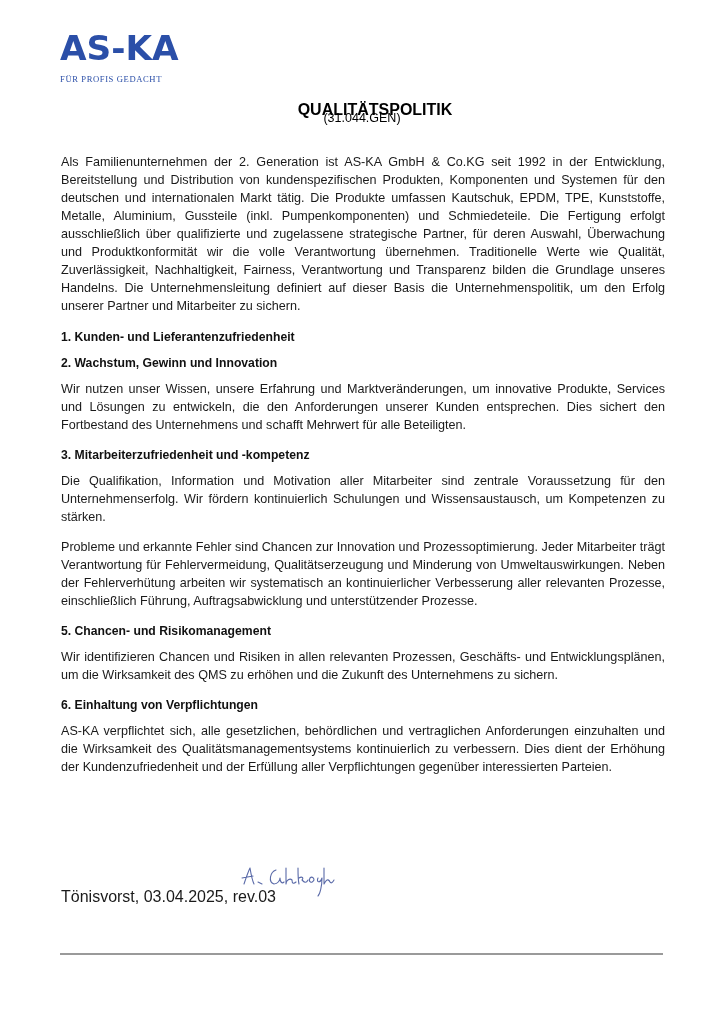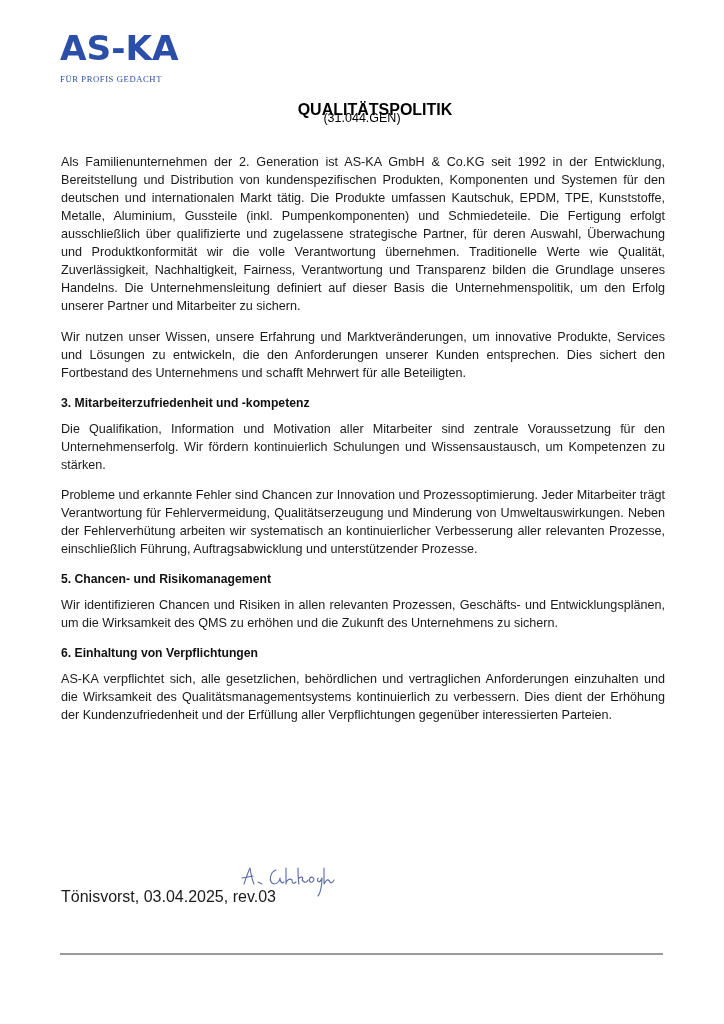--- a/index.html
+++ b/index.html
@@ -56,22 +56,24 @@
   <span class="logo-sub">FÜR PROFIS GEDACHT</span>
 </div>
 
 <h1 class="title"><span>QUALITÄTSPOLITIK</span></h1>
 <div class="doc-code"><span>(31.044.GEN)</span></div>
 
 <div class="content">
   <p class="intro">Als Familienunternehmen der 2. Generation ist AS-KA GmbH &amp; Co.KG seit 1992 in der Entwicklung, Bereitstellung und Distribution von kundenspezifischen Produkten, Komponenten und Systemen für den deutschen und internationalen Markt tätig. Die Produkte umfassen Kautschuk, EPDM, TPE, Kunststoffe, Metalle, Aluminium, Gussteile (inkl. Pumpenkomponenten) und Schmiedeteile. Die Fertigung erfolgt ausschließlich über qualifizierte und zugelassene strategische Partner, für deren Auswahl, Überwachung und Produktkonformität wir die volle Verantwortung übernehmen. Traditionelle Werte wie Qualität, Zuverlässigkeit, Nachhaltigkeit, Fairness, Verantwortung und Transparenz bilden die Grundlage unseres Handelns. Die Unternehmensleitung definiert auf dieser Basis die Unternehmenspolitik, um den Erfolg unserer Partner und Mitarbeiter zu sichern.</p>
 
   <div>
+    <h2>1. Kunden- und Lieferantenzufriedenheit</h2>
   </div>
   <div>
+    <h2>2. Wachstum, Gewinn und Innovation</h2>
     <p class="sect-body">Wir nutzen unser Wissen, unsere Erfahrung und Marktveränderungen, um innovative Produkte, Services und Lösungen zu entwickeln, die den Anforderungen unserer Kunden entsprechen. Dies sichert den Fortbestand des Unternehmens und schafft Mehrwert für alle Beteiligten.</p>
   </div>
   <div>
     <h2>3. Mitarbeiterzufriedenheit und -kompetenz</h2>
     <p class="sect-body">Die Qualifikation, Information und Motivation aller Mitarbeiter sind zentrale Voraussetzung für den Unternehmenserfolg. Wir fördern kontinuierlich Schulungen und Wissensaustausch, um Kompetenzen zu stärken.</p>
   </div>
   <div>
     <p class="sect-body">Probleme und erkannte Fehler sind Chancen zur Innovation und Prozessoptimierung. Jeder Mitarbeiter trägt Verantwortung für Fehlervermeidung, Qualitätserzeugung und Minderung von Umweltauswirkungen. Neben der Fehlerverhütung arbeiten wir systematisch an kontinuierlicher Verbesserung aller relevanten Prozesse, einschließlich Führung, Auftragsabwicklung und unterstützender Prozesse.</p>
   </div>
   <div>

